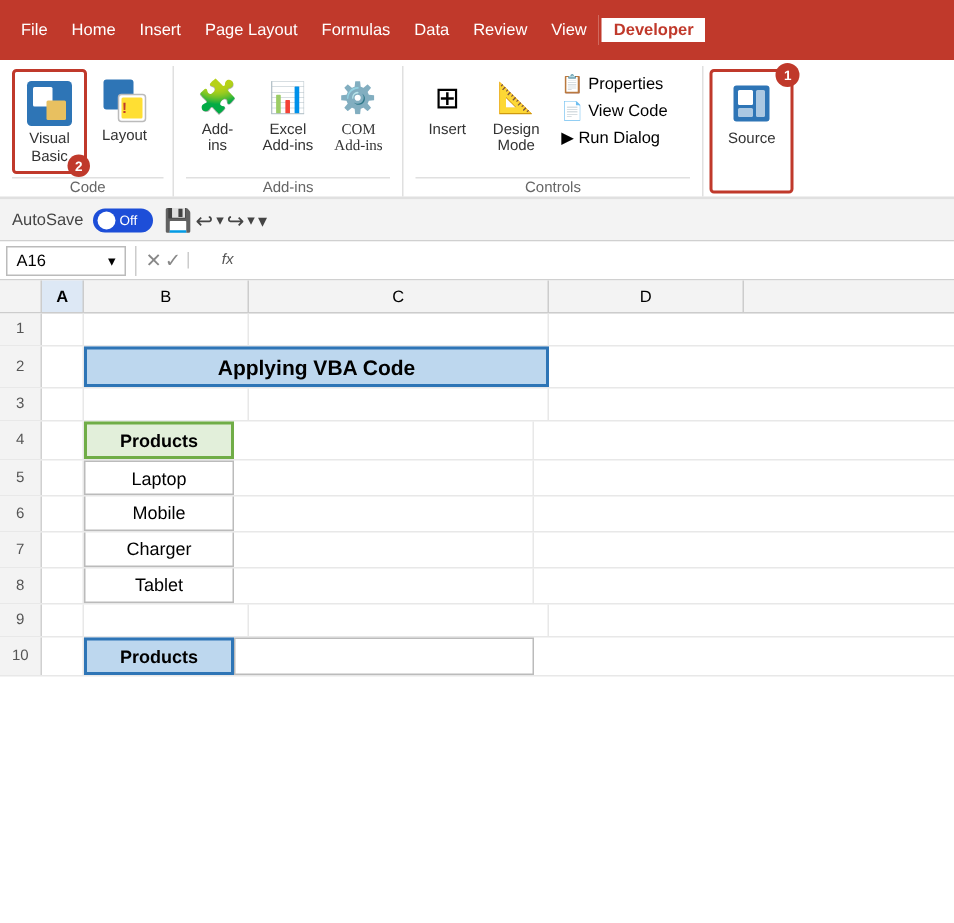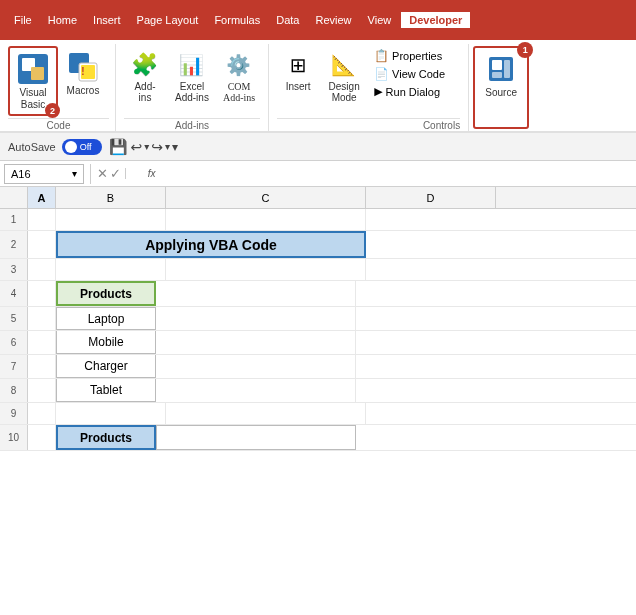--- a/index.html
+++ b/index.html
@@ -40,21 +40,21 @@
 
         <div style="display:flex;flex-direction:column;align-items:center;cursor:pointer;padding:3px 5px;border-radius:3px;min-width:40px;position:relative;">
           <div style="width:36px;height:36px;display:flex;align-items:center;justify-content:center;">
             <svg width="32" height="32" viewBox="0 0 32 32">
               <rect x="2" y="2" width="20" height="20" rx="2" fill="#2e75b6"></rect>
               <rect x="12" y="12" width="18" height="18" rx="2" fill="#fff" stroke="#bbb" stroke-width="1"></rect>
               <rect x="14" y="14" width="14" height="14" rx="1" fill="#ffd700" opacity="0.8"></rect>
               <text x="16" y="24" font-size="10" fill="#c0392b" font-weight="bold" text-anchor="middle">!</text>
             </svg>
           </div>
-          <div style="font-size:10px;text-align:center;color:#333;line-height:1.2;">Macros</div>
+          <div style="font-size:10px;text-align:center;color:#333;line-height:1.2;">Layout</div>
         </div>
       </div>
       <div style="font-size:10px;color:#666;text-align:center;border-top:1px solid #e0e0e0;padding-top:1px;margin-top:2px;">Code</div>
     </div>
 
     <div style="display:flex;flex-direction:column;border-right:1px solid #e0e0e0;padding:0 8px;min-width:130px;">
       <div style="display:flex;gap:4px;flex:1;align-items:flex-start;padding-top:2px;">
         <div style="display:flex;flex-direction:column;align-items:center;cursor:pointer;padding:3px 5px;border-radius:3px;min-width:40px;">
           <div style="width:32px;height:32px;display:flex;align-items:center;justify-content:center;font-size:22px;">🧩</div>
           <div style="font-size:10px;text-align:center;color:#333;">Add-<br>ins</div>
@@ -93,21 +93,21 @@
           <div style="display:flex;align-items:center;gap:3px;cursor:pointer;padding:1px 3px;border-radius:2px;font-size:11px;">
             <span style="font-size:12px;">📄</span>
             <span>View Code</span>
           </div>
           <div style="display:flex;align-items:center;gap:3px;cursor:pointer;padding:1px 3px;border-radius:2px;font-size:11px;">
             <span style="font-size:11px;">▶</span>
             <span>Run Dialog</span>
           </div>
         </div>
       </div>
-      <div style="font-size:10px;color:#666;text-align:right;border-top:1px solid #e0e0e0;padding-top:1px;margin-top:2px;">Controls</div>
+      <div style="font-size:10px;color:#666;text-align:center;border-top:1px solid #e0e0e0;padding-top:1px;margin-top:2px;">Controls</div>
     </div>
 
     <div style="display:flex;flex-direction:column;align-items:center;cursor:pointer;padding:3px 8px;border-radius:3px;border:2px solid #c0392b;margin:2px 4px;min-width:52px;position:relative;">
       <div style="position:absolute;top:-6px;right:-6px;width:16px;height:16px;background:#c0392b;color:#fff;border-radius:50%;font-size:9px;display:flex;align-items:center;justify-content:center;font-weight:bold;">1</div>
       <div style="width:36px;height:36px;display:flex;align-items:center;justify-content:center;">
         <svg width="32" height="32" viewBox="0 0 32 32">
           <rect x="4" y="4" width="24" height="24" rx="2" fill="#2e75b6"></rect>
           <rect x="7" y="7" width="10" height="10" rx="1" fill="#fff"></rect>
           <rect x="19" y="7" width="6" height="18" rx="1" fill="#fff" opacity="0.6"></rect>
           <rect x="7" y="19" width="10" height="6" rx="1" fill="#fff" opacity="0.6"></rect>

